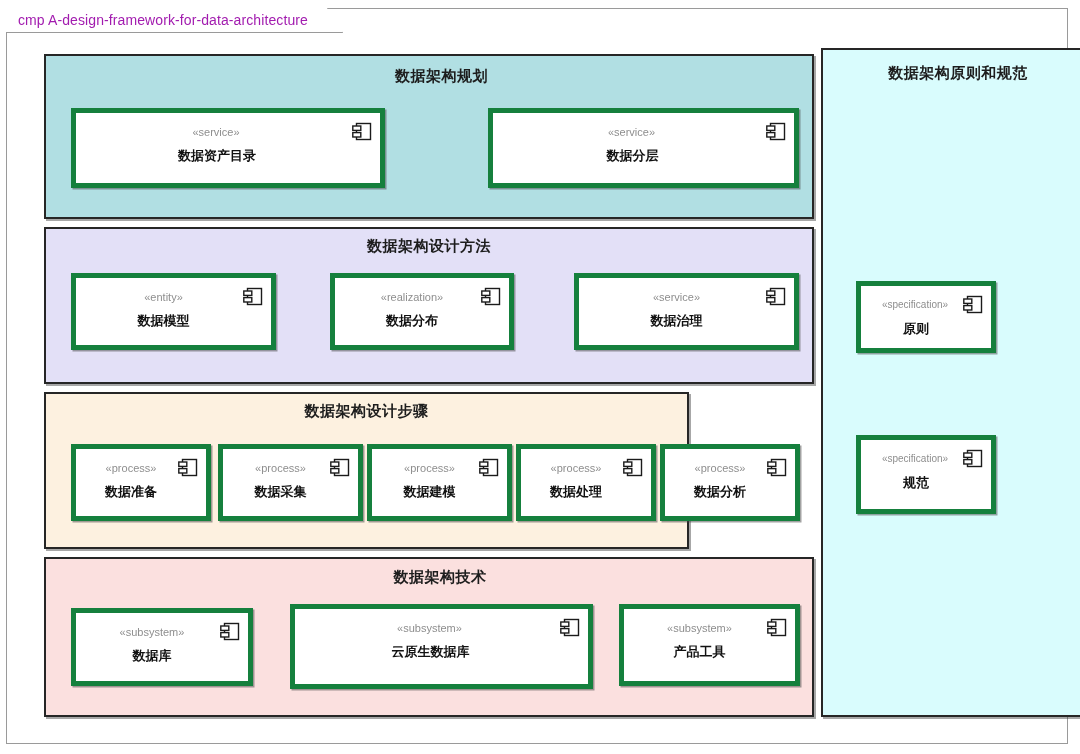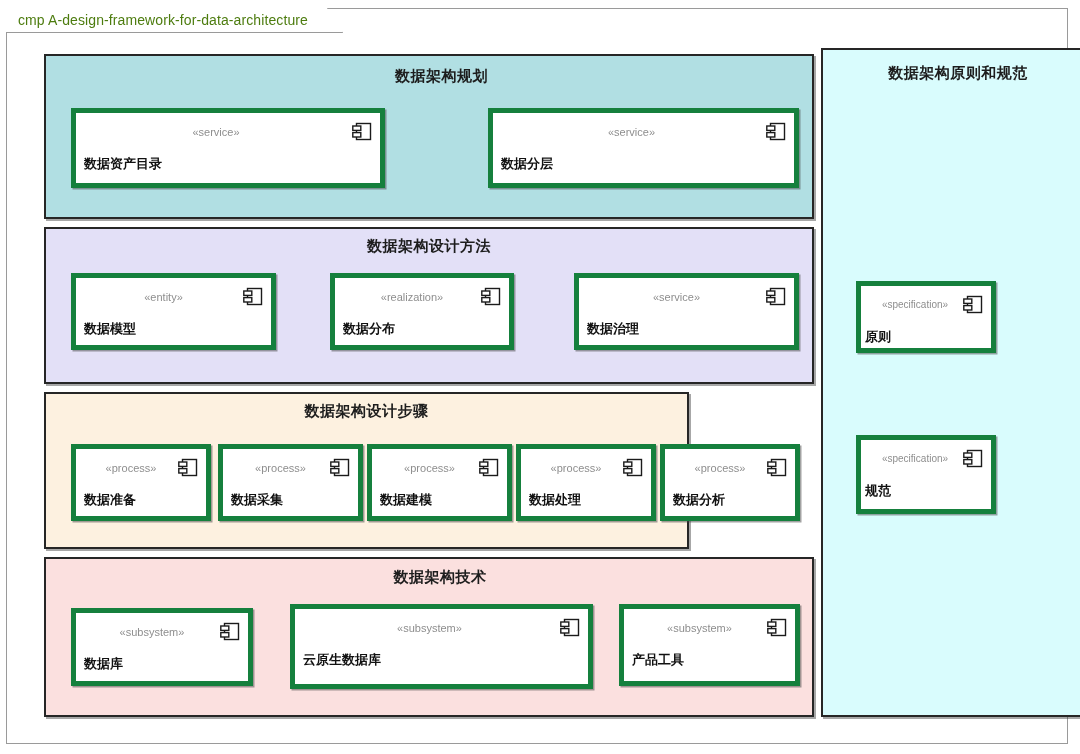--- a/index.html
+++ b/index.html
@@ -34,21 +34,21 @@
     height: 25px;
     box-sizing: border-box;
     background: #ffffff;
     border: 1px solid #9a9a9a;
     border-left: none;
     border-top: none;
     padding: 0 34px 0 12px;
     display: flex;
     align-items: center;
     font-size: 14px;
-    color: #4d7c0f;
+    color: #a21caf;
     letter-spacing: .1px;
     clip-path: polygon(0 0, calc(100% - 16px) 0, 100% 100%, 0 100%);
   }
   #frame-tab-text { white-space: nowrap; }
 
   
   .band {
     position: absolute;
     box-sizing: border-box;
     border: 2px solid #262626;
@@ -81,22 +81,22 @@
     text-align: center;
     font-size: 11px;
     color: #8e8e8e;
     white-space: nowrap;
     overflow: hidden;
   }
   .comp-name {
     position: absolute;
     left: 8px;
     right: 30px;
-    top: 42px;
-    text-align: left;
+    top: 34px;
+    text-align: center;
     font-size: 13px;
     font-weight: 700;
     color: #111111;
     white-space: nowrap;
     overflow: hidden;
   }
   .comp-icon {
     position: absolute;
     right: 8px;
     top: 9px;

